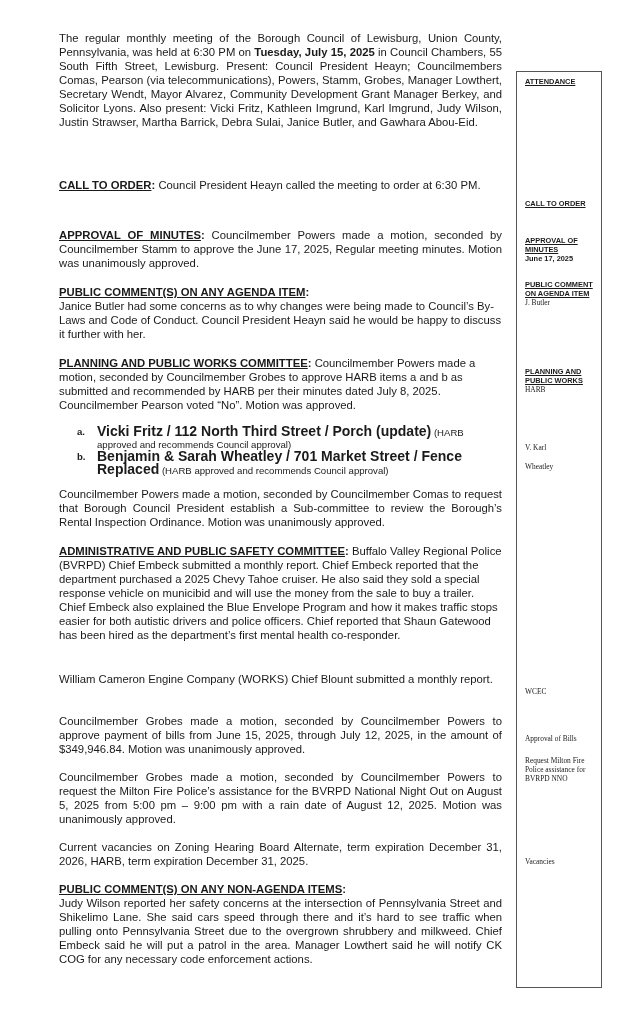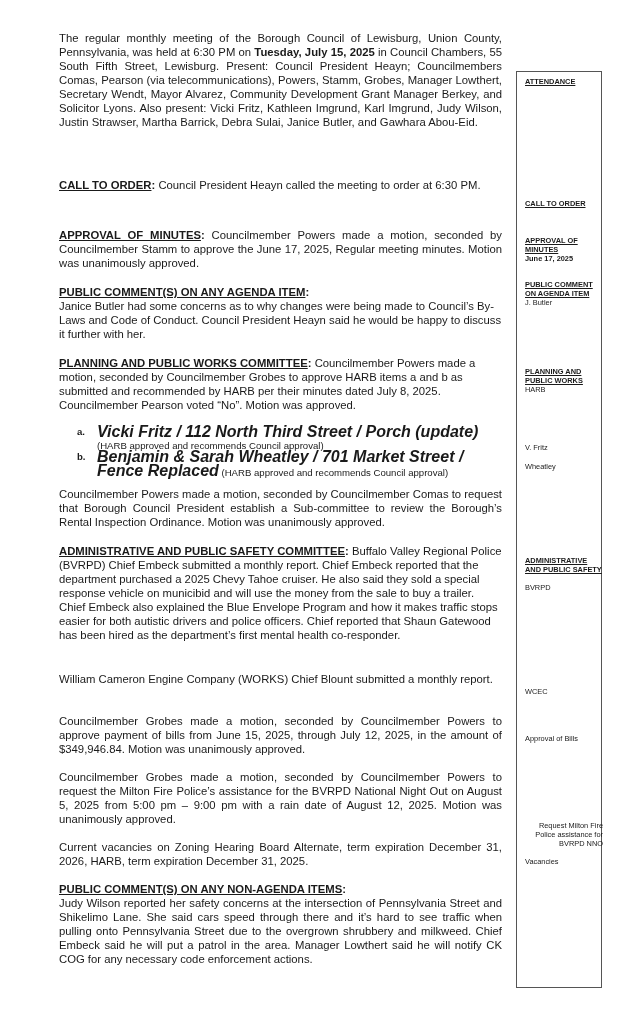--- a/index.html
+++ b/index.html
@@ -6,27 +6,27 @@
   body { width: 625px; height: 1030px; position: relative; overflow: hidden;
          font-family: "Liberation Sans", sans-serif; color: #1a1a1a; }
   .main { position: absolute; left: 59px; top: 31px; width: 443px; font-size: 11.3px; line-height: 14px; }
   .p { position: absolute; left: 0; width: 443px; margin: 0; }
   .j { text-align: justify; }
   .h { font-weight: bold; text-decoration: underline; }
   .b { font-weight: bold; }
   .sub { position: absolute; left: 18px; width: 420px; font-size: 9.6px; line-height: 11.6px; }
   .sub .lbl { position: absolute; left: 0; font-weight: bold; font-size: 9.6px; }
   .sub .txt { margin-left: 20px; display: block; }
-  .sub .bold { font-weight: bold; font-size: 16px; font-style: italic; }
+  .sub .bold { font-weight: bold; font-size: 14px; }
   .side { position: absolute; left: 516px; top: 59px; width: 86px; height: 917px;
           border: 1px solid #555; box-sizing: border-box; margin-top: 12px; }
   .s { position: absolute; left: 8px; width: 78px; font-size: 7.4px; line-height: 9px; }
   .sh { font-weight: bold; text-decoration: underline; display: block; }
   .sb { font-weight: bold; display: block; }
-  .sn { display: block; }
+  .sn { display: block; font-family: Liberation Serif, serif; }
 </style>
 </head>
 <body>
 
 <div class="main">
 
   <p class="p j" style="top:0px;">
     <span>The regular monthly meeting of the Borough Council of Lewisburg, Union County, Pennsylvania, was held at 6:30 PM on </span><span class="b">Tuesday, July 15, 2025</span><span> in Council Chambers, 55 South Fifth Street, Lewisburg.  Present: Council President Heayn; Councilmembers Comas, Pearson (via telecommunications), Powers, Stamm, Grobes, Manager Lowthert, Secretary Wendt, Mayor Alvarez, Community Development Grant Manager Berkey, and Solicitor Lyons. Also present:  Vicki Fritz, Kathleen Imgrund, Karl Imgrund, Judy Wilson, Justin Strawser, Martha Barrick, Debra Sulai, Janice Butler, and Gawhara Abou-Eid.</span>
   </p>
 
@@ -100,34 +100,30 @@
   </div>
   <div class="s" style="top:208px;">
     <span class="sh">PUBLIC COMMENT ON AGENDA ITEM</span>
     <span class="sn">J. Butler</span>
   </div>
   <div class="s" style="top:295px;">
     <span class="sh">PLANNING AND PUBLIC WORKS</span>
     <span class="sn">HARB</span>
   </div>
   <div class="s" style="top:371px;">
-    <span class="sn">V. Fritz</span>
+    <span class="sn">V. Karl</span>
   </div>
   <div class="s" style="top:390px;">
     <span class="sn">Wheatley</span>
-  </div>
-  <div class="s" style="top:484px;">
-    <span class="sh">ADMINISTRATIVE AND PUBLIC SAFETY</span>
-    <span class="sn" style="margin-top:9px;">BVRPD</span>
   </div>
   <div class="s" style="top:615px;">
     <span class="sn">WCEC</span>
   </div>
   <div class="s" style="top:662px;">
     <span class="sn">Approval of Bills</span>
   </div>
-  <div class="s" style="top:749px;text-align:right;">
+  <div class="s" style="top:684px;">
     <span class="sn">Request Milton Fire Police assistance for BVRPD NNO</span>
   </div>
   <div class="s" style="top:785px;">
     <span class="sn">Vacancies</span>
   </div>
 </div>
 
 </body></html>

